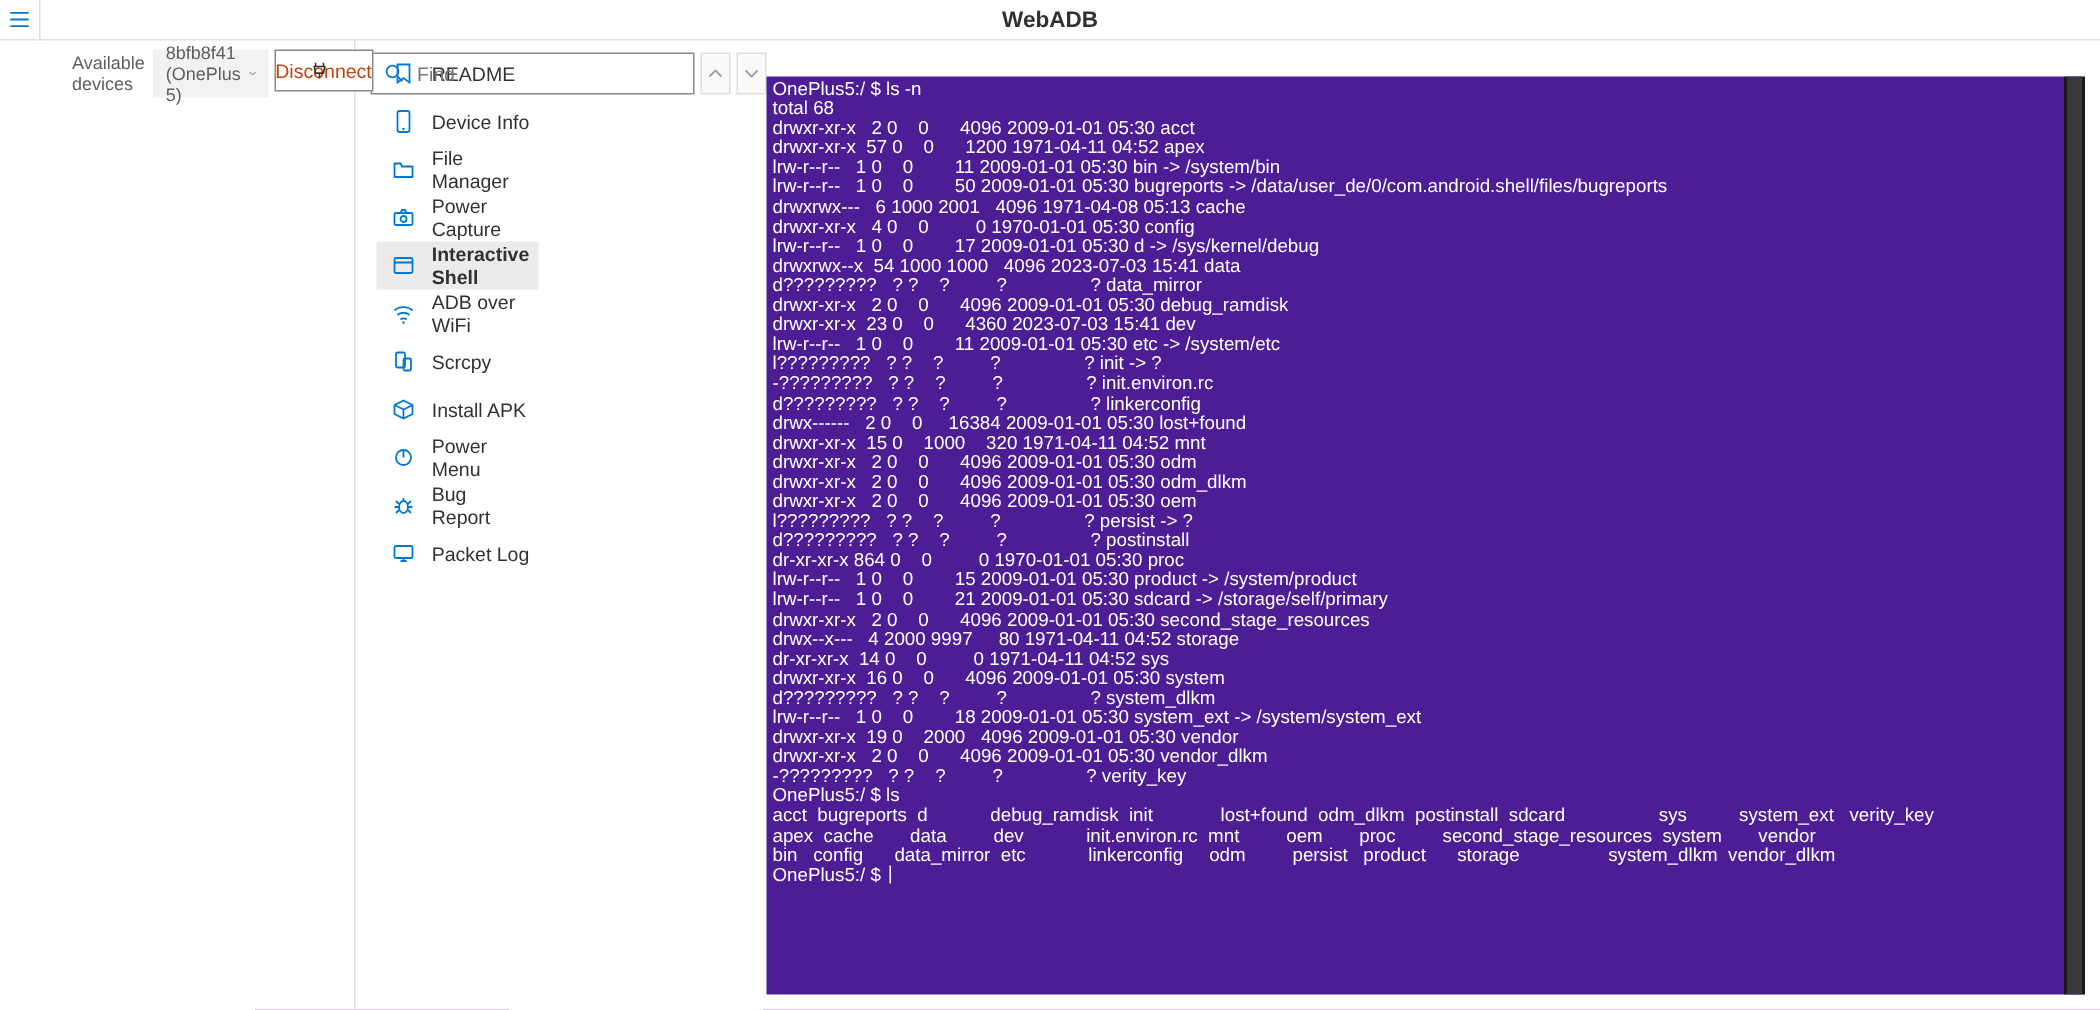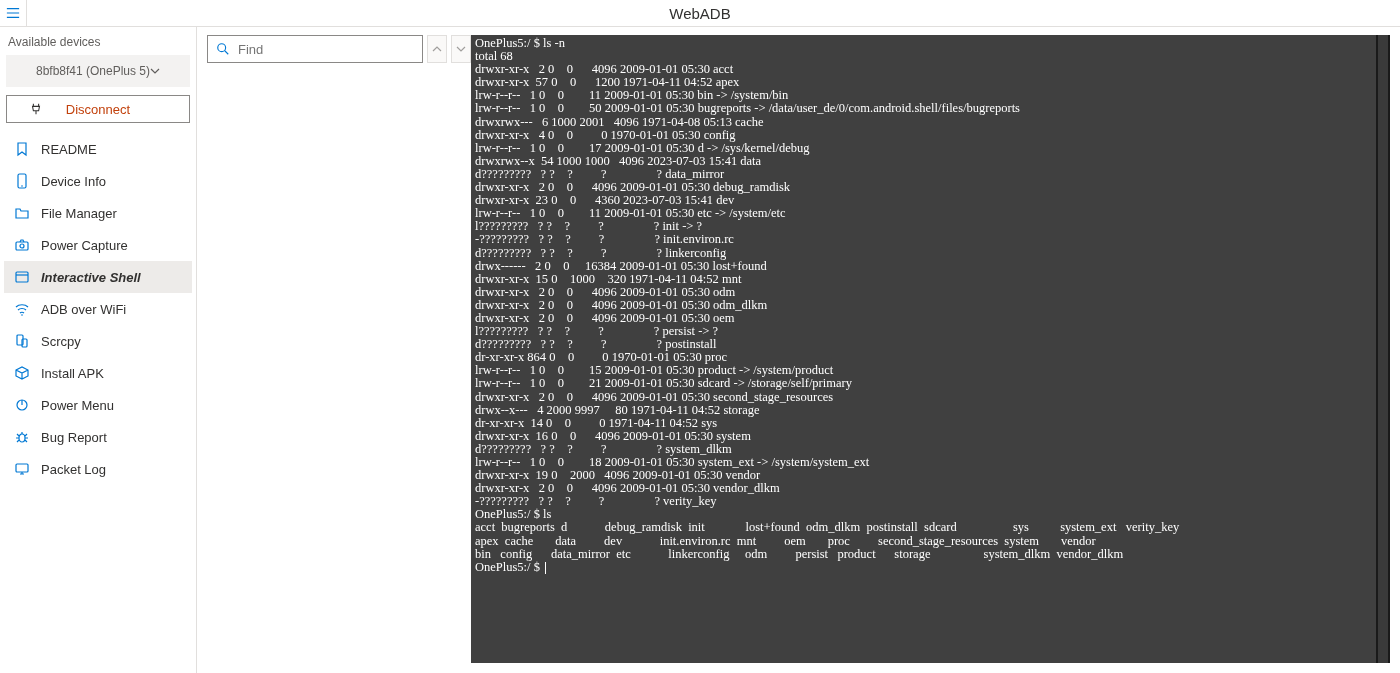--- a/index.html
+++ b/index.html
@@ -1,36 +1,36 @@
 <!DOCTYPE html>
 <html><head>
 <meta charset="utf-8">
 <style>
   * { box-sizing: border-box; margin: 0; padding: 0; }
   html, body { width: 1400px; height: 673px; font-family: "Segoe UI", -apple-system, BlinkMacSystemFont, sans-serif; font-size: 13px; color: #323130; background: #ffffff; overflow: hidden; }
   .topbar { height: 27px; border-bottom: 1px solid #e1dfdd; display: flex; align-items: center; position: relative; }
   .hamburger { width: 27px; height: 27px; display: flex; align-items: center; justify-content: center; border-right: 1px solid #e1dfdd; cursor: pointer; }
   .hamburger svg { width: 14px; height: 14px; }
-  .title { position: absolute; left: 50%; transform: translateX(-50%); font-size: 15px; color: #323130; }
+  .title { position: absolute; left: 50%; transform: translateX(-50%); font-size: 15px; color: #323130; font-weight: bold; }
   .layout { display: flex; height: calc(673px - 27px); }
-  .sidebar { width: 197px; border-right: 1px solid #e1dfdd; padding: 6px 4px 6px 4px; display: flex; flex-direction: column; gap: 0; }
+  .sidebar { width: 197px; border-right: 1px solid #e1dfdd; padding: 6px 4px 6px 4px; display: flex; flex-direction: row; gap: 0; margin-left: 40px; }
   .avail-label { font-size: 12px; color: #605e5c; padding: 2px 4px 6px 4px; }
   .device-dd { height: 24px; background: #f3f2f1; border: none; display: flex; align-items: center; justify-content: center; padding: 16px 8px; font-size: 12px; color: #605e5c; margin: 0 2px 8px 2px; cursor: pointer; }
   .disconnect { height: 28px; border: 1px solid #8a8886; background: #ffffff; display: flex; align-items: center; justify-content: center; font-size: 13px; color: #c2410c; margin: 0 2px 10px 2px; cursor: pointer; position: relative; }
   .disconnect .plug { position: absolute; left: 22px; display: flex; }
   .nav { display: flex; flex-direction: column; }
   .nav-item { height: 32px; display: flex; align-items: center; gap: 11px; padding: 0 6px 0 10px; font-size: 13px; color: #323130; cursor: pointer; }
-  .nav-item.active { background: #edebe9; font-weight: 600; font-style: italic; }
+  .nav-item.active { background: #edebe9; font-weight: 600; }
   .nav-item .icon { width: 16px; height: 16px; display: flex; align-items: center; justify-content: center; flex: 0 0 16px; }
   .content { flex: 1; display: flex; flex-direction: row; padding: 8px 10px 10px 10px; }
   .findbar-row { display: flex; align-items: stretch; gap: 4px; margin-bottom: 4px; }
   .findbar { flex: 1; height: 28px; border: 1px solid #8a8886; display: flex; align-items: center; padding: 0 8px; gap: 8px; }
   .findbar input { border: none; outline: none; flex: 1; font-size: 13px; color: #323130; background: transparent; }
   .nav-btn { width: 20px; height: 28px; border: 1px solid #e1dfdd; background: #faf9f8; display: flex; align-items: center; justify-content: center; cursor: pointer; }
-  .terminal { flex: 1; background: #404040; color: #ffffff; font-family: Liberation Serif, serif; font-size: 12.5px; line-height: 13.1px; padding: 2px 4px; white-space: pre; overflow: hidden; position: relative; }
+  .terminal { flex: 1; background: #4c1d95; color: #ffffff; font-family: Liberation Sans, sans-serif; font-size: 12.5px; line-height: 13.1px; padding: 2px 4px; white-space: pre; overflow: hidden; position: relative; margin-top: 16px; }
   .terminal .cursor { display: inline-block; width: 1px; height: 12px; background: #ffffff; vertical-align: middle; margin-left: 2px; }
   .scrollbar { position: absolute; top: 0; right: 0; width: 14px; height: 100%; background: #1a1a1a; }
   .scrollbar .thumb { position: absolute; left: 2px; right: 2px; top: 0; height: 100%; background: #3a3a3a; }
 </style>
 </head>
 <body>
 
 <div class="topbar">
   <div class="hamburger">
     <svg viewBox="0 0 16 16">

